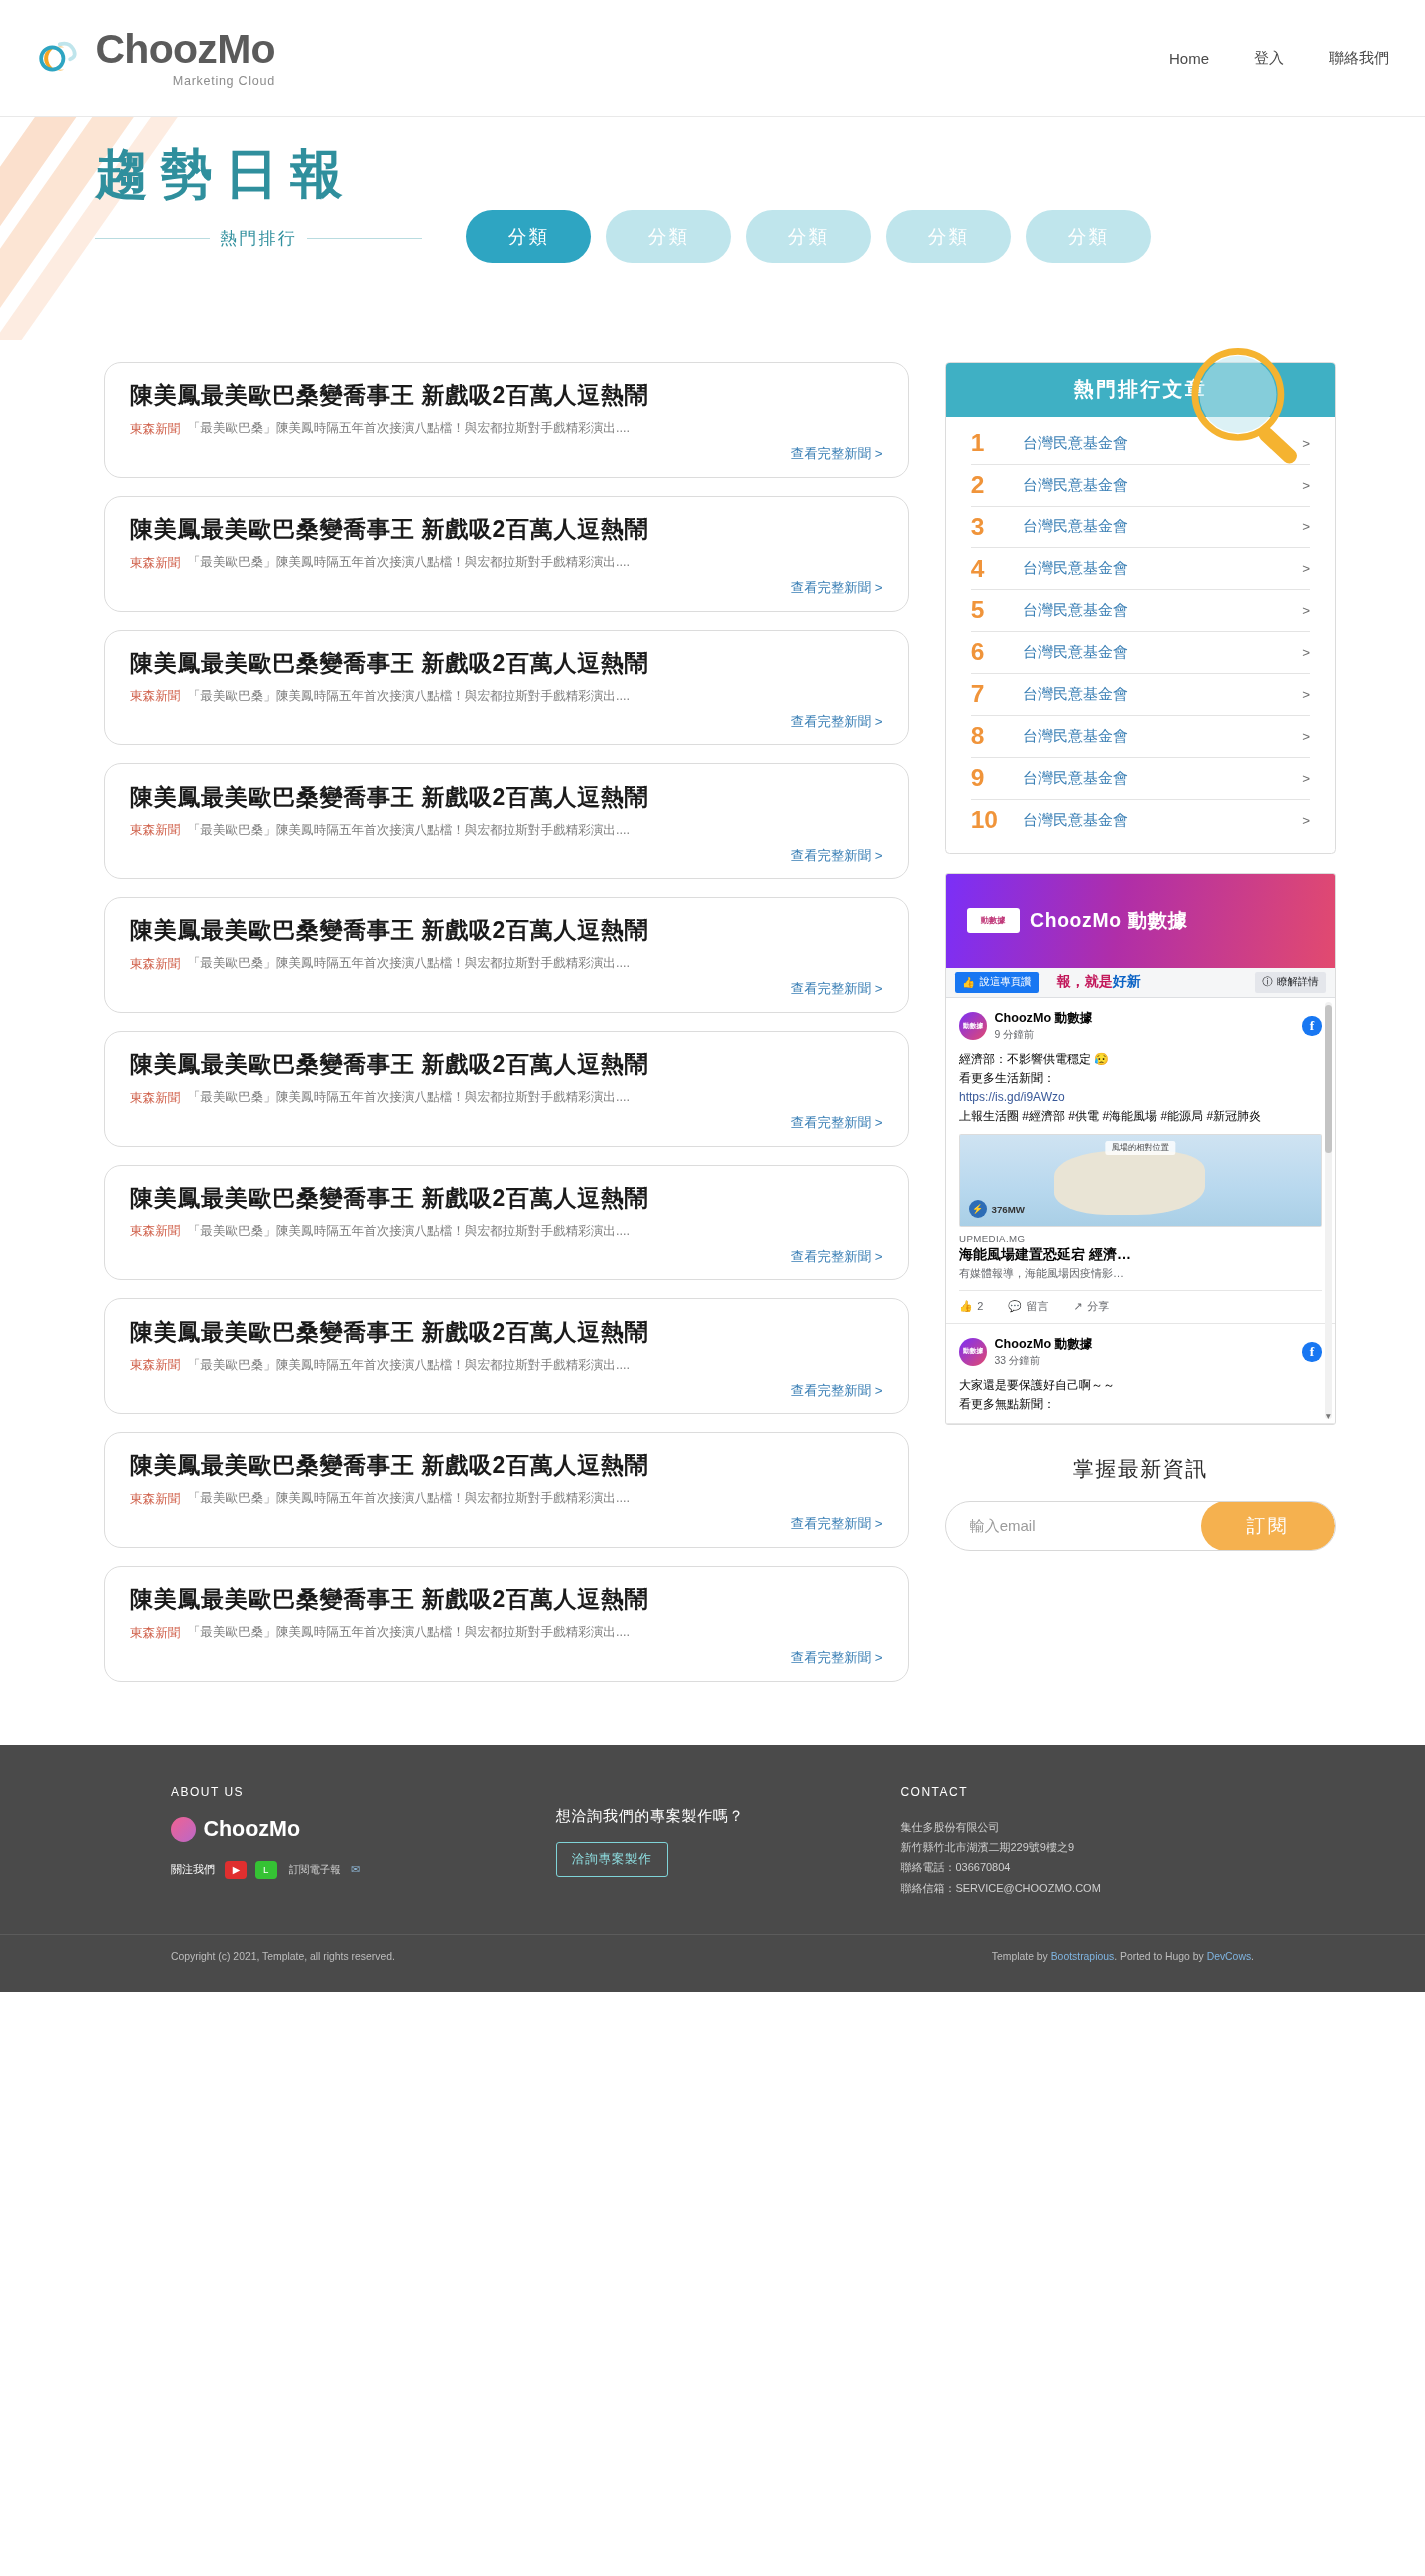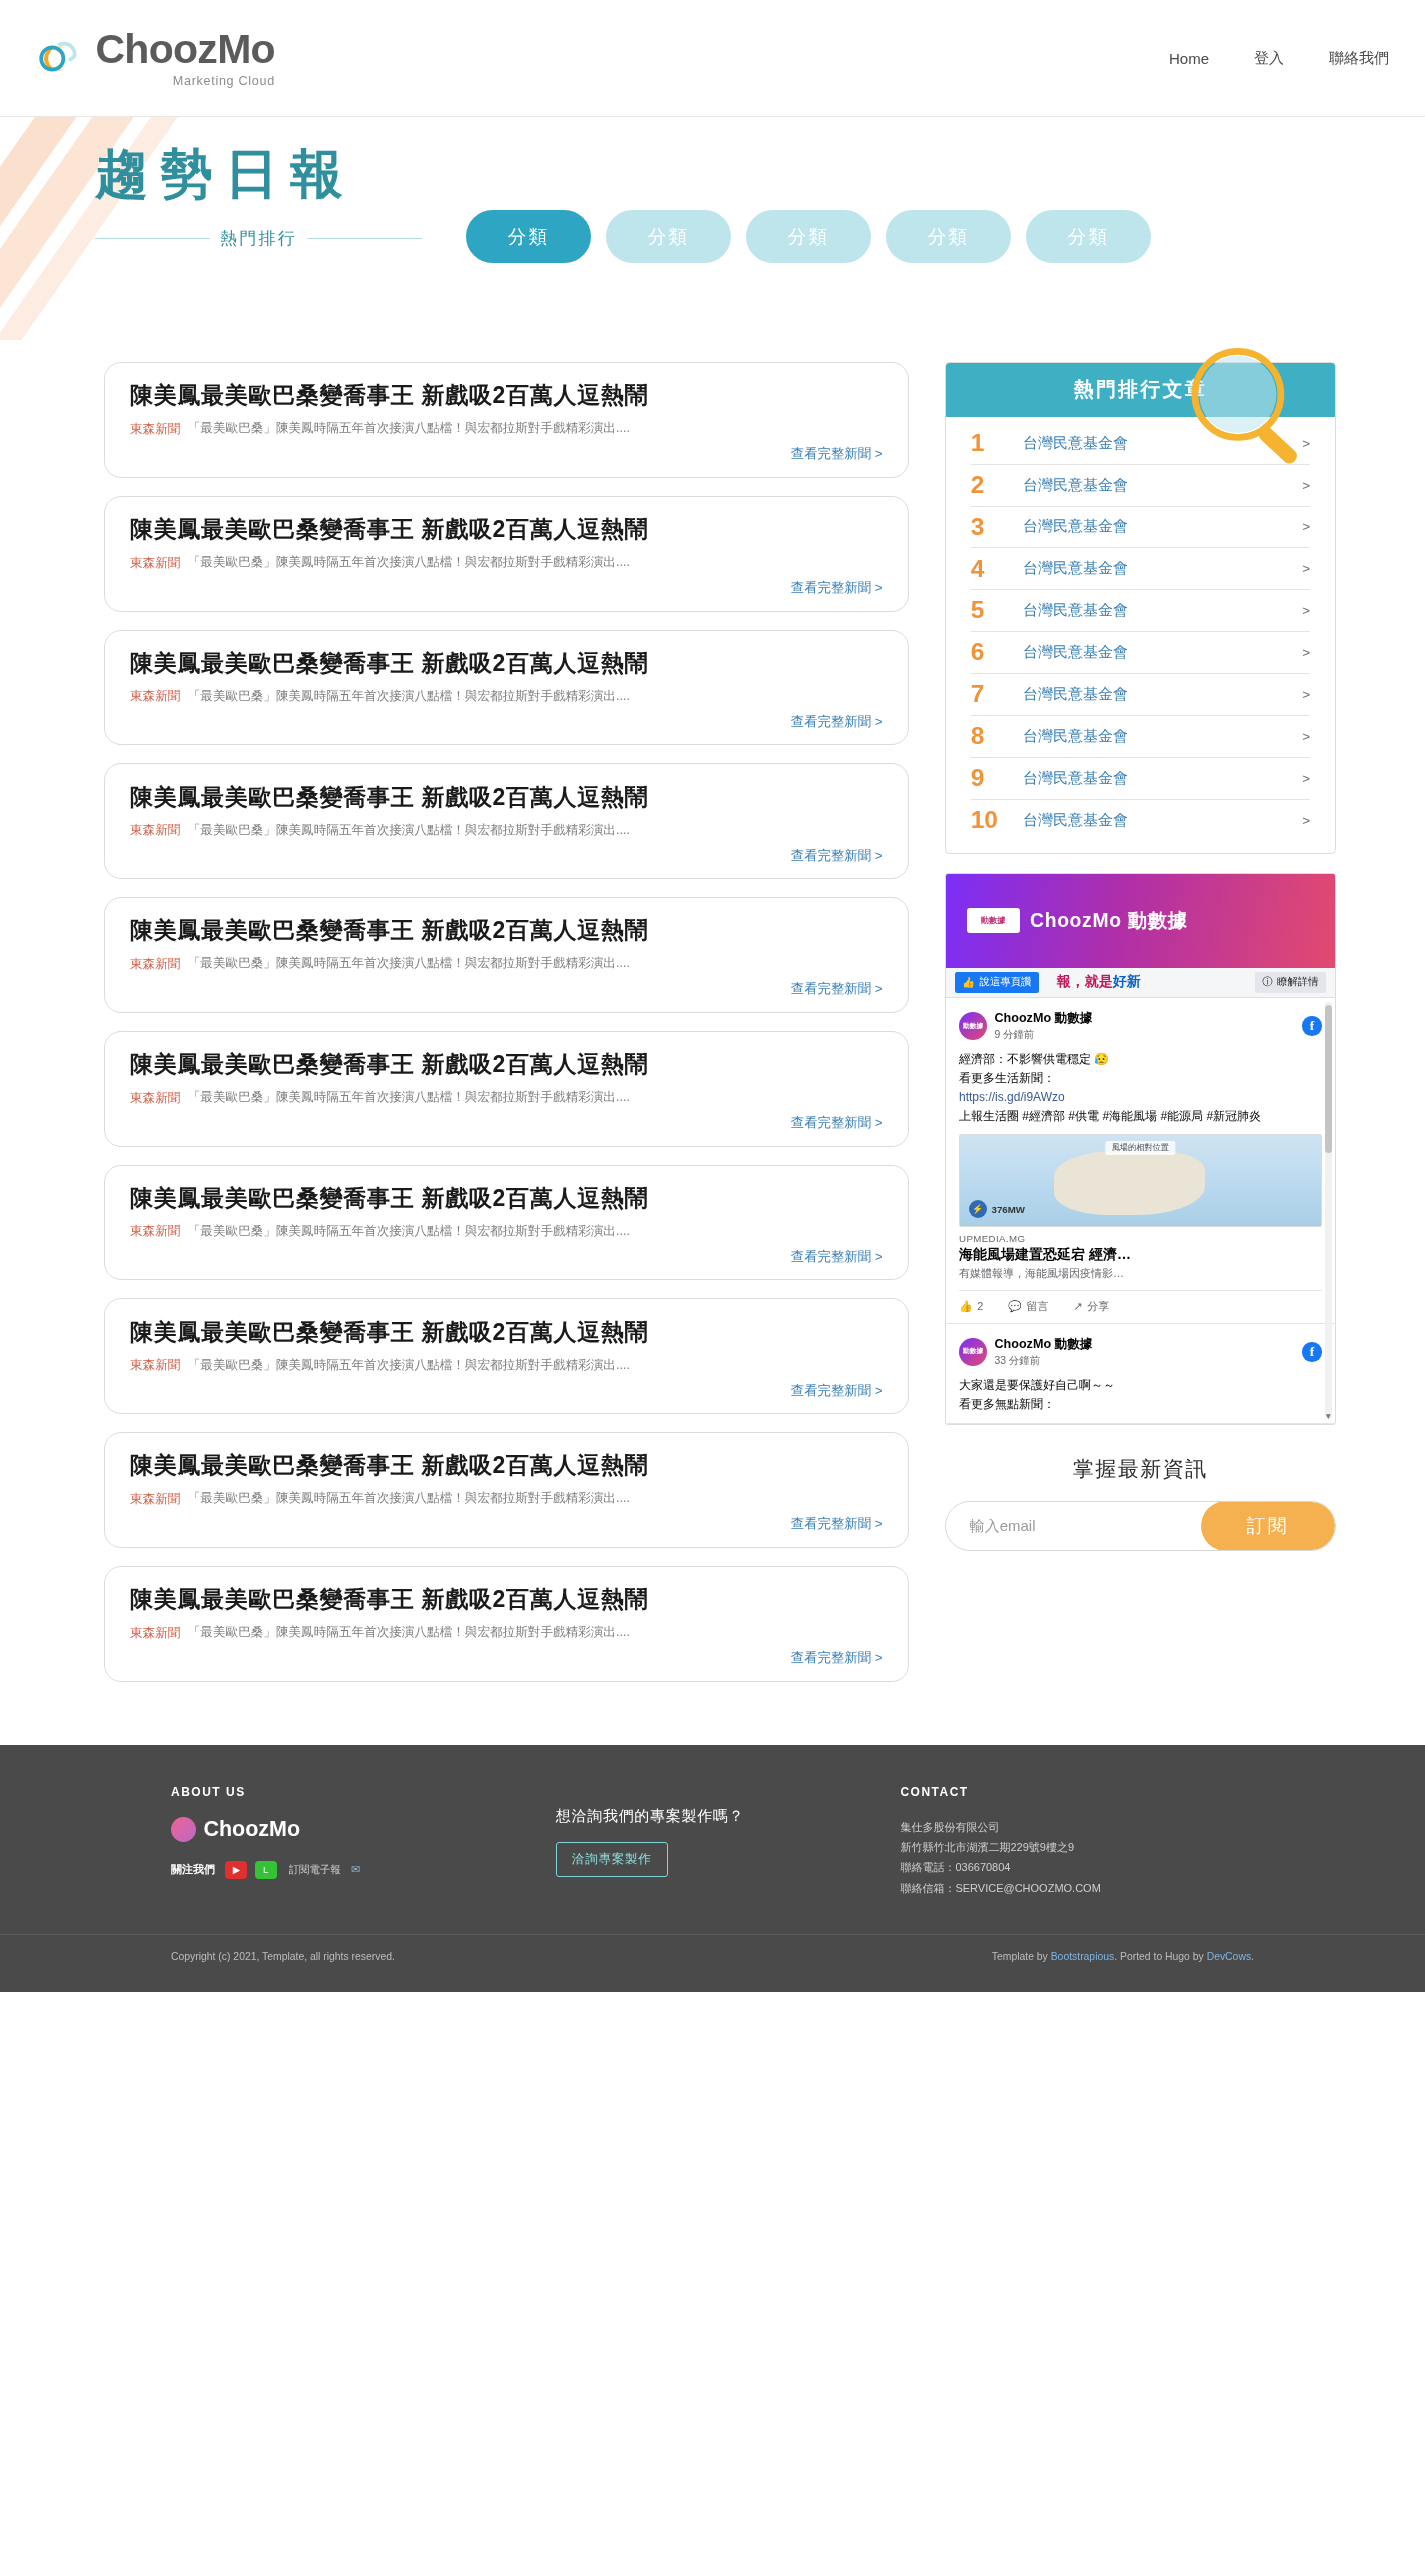--- a/index.html
+++ b/index.html
@@ -272,31 +272,31 @@
   
   .footer {
     background:#4a4a4a; color:#d8d8d8;
     padding:40px 0 30px 0;
   }
   .footer-inner {
     display:flex; padding:0 171px; gap:45px; align-items:flex-start;
   }
   .f-col-about { width:371px; }
   .f-head {
-    font-size:12px; color:#ffffff; letter-spacing:1.5px; font-weight:bold;
+    font-size:12px; color:#ffffff; letter-spacing:1.5px; font-weight:normal;
     margin-bottom:18px;
   }
   .f-logo { display:flex; align-items:center; gap:7.4px; }
   .f-logo-mark {
     width:25px; height:25px; border-radius:50%;
     background:linear-gradient(135deg,#f06292,#ba68c8);
   }
   .f-logo-text { font-size:21.5px; color:#ffffff; font-weight:bold; }
   .f-social { display:flex; align-items:center; gap:7.4px; margin-top:19.3px; }
-  .f-social-label { font-size:11px; color:#ffffff; font-weight:bold; margin-right:3px; }
+  .f-social-label { font-size:11px; color:#ffffff; font-weight:normal; margin-right:3px; }
   .f-ico {
     width:22px; height:18px; border-radius:3.7px; display:flex;
     align-items:center; justify-content:center; color:#fff; font-size:9.7px;
   }
   .f-ico.yt { background:#e02f2f; }
   .f-ico.line { background:#35c234; }
   .f-mail-label { font-size:10.4px; color:#cfcfcf; margin-left:4.5px; }
   .f-mail-ico { color:#8fb7d6; font-size:11px; margin-left:3px; }
 
   .f-col-mid { width:327px; padding-top:22px; }

